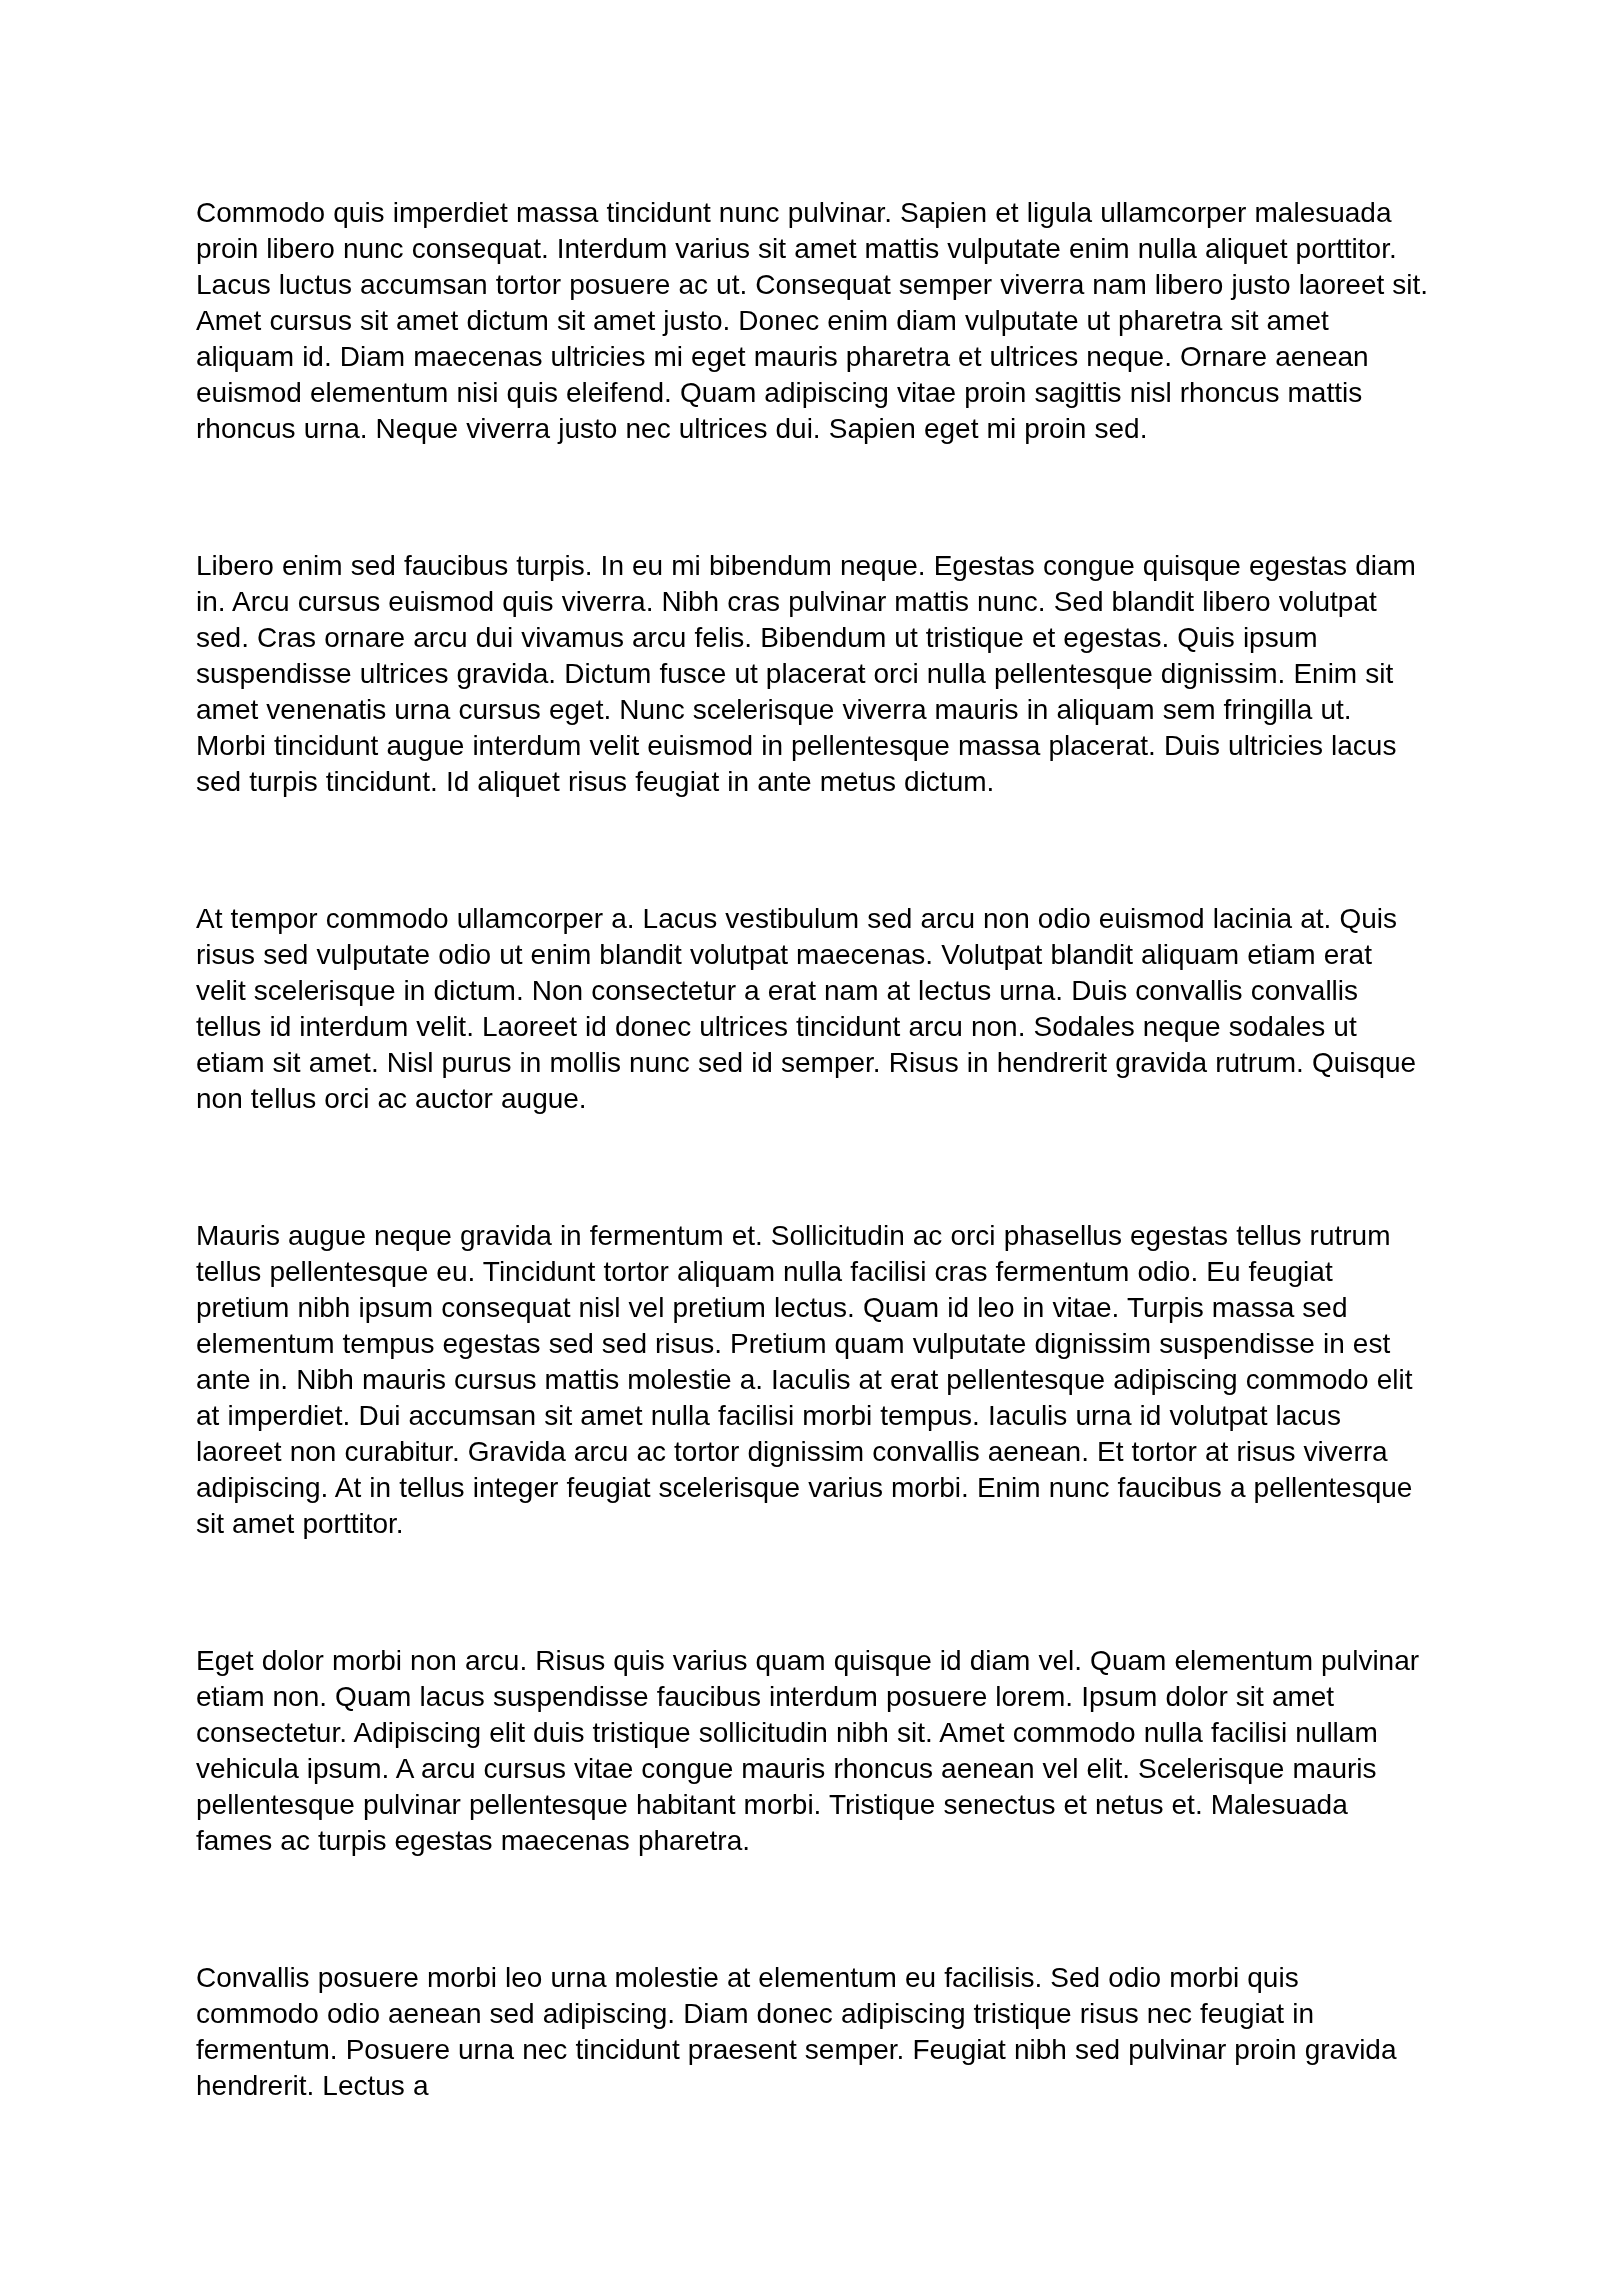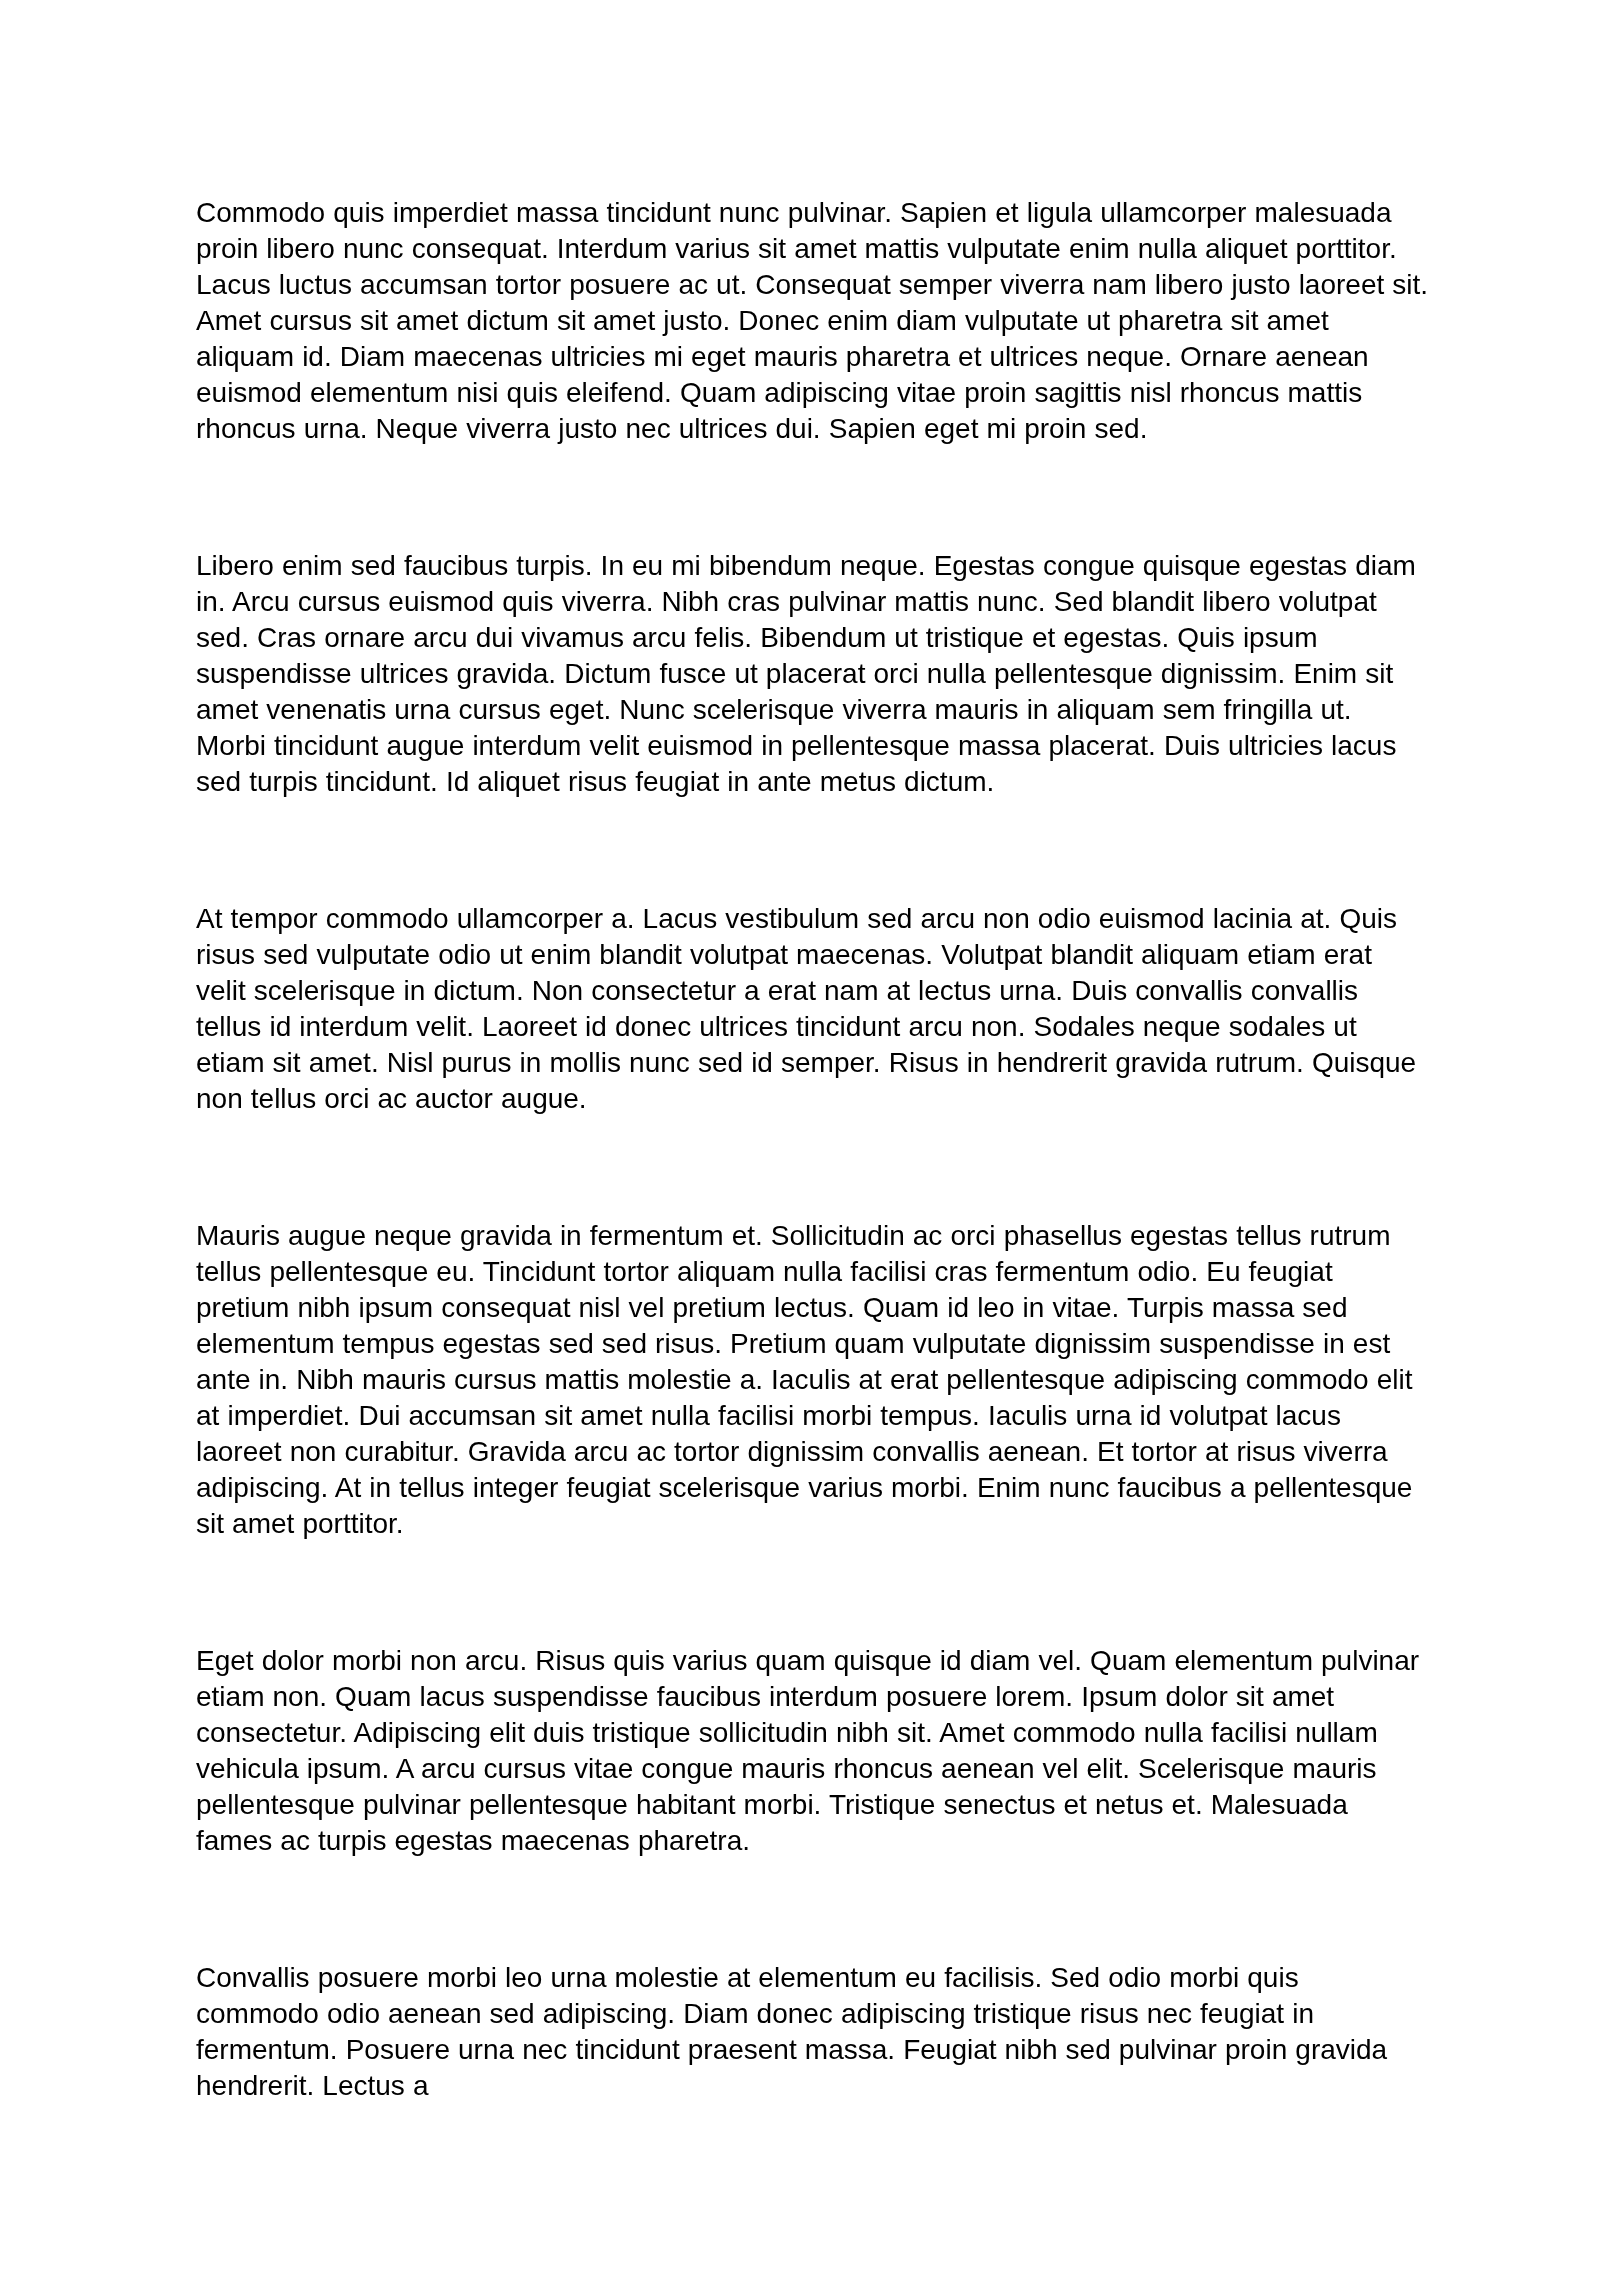--- a/index.html
+++ b/index.html
@@ -37,16 +37,16 @@
 </head>
 <body>
 
 <div class="page">
   <div class="text-block">
     <p>Commodo quis imperdiet massa tincidunt nunc pulvinar. Sapien et ligula ullamcorper malesuada proin libero nunc consequat. Interdum varius sit amet mattis vulputate enim nulla aliquet porttitor. Lacus luctus accumsan tortor posuere ac ut. Consequat semper viverra nam libero justo laoreet sit. Amet cursus sit amet dictum sit amet justo. Donec enim diam vulputate ut pharetra sit amet aliquam id. Diam maecenas ultricies mi eget mauris pharetra et ultrices neque. Ornare aenean euismod elementum nisi quis eleifend. Quam adipiscing vitae proin sagittis nisl rhoncus mattis rhoncus urna. Neque viverra justo nec ultrices dui. Sapien eget mi proin sed.</p>
     <p>Libero enim sed faucibus turpis. In eu mi bibendum neque. Egestas congue quisque egestas diam in. Arcu cursus euismod quis viverra. Nibh cras pulvinar mattis nunc. Sed blandit libero volutpat sed. Cras ornare arcu dui vivamus arcu felis. Bibendum ut tristique et egestas. Quis ipsum suspendisse ultrices gravida. Dictum fusce ut placerat orci nulla pellentesque dignissim. Enim sit amet venenatis urna cursus eget. Nunc scelerisque viverra mauris in aliquam sem fringilla ut. Morbi tincidunt augue interdum velit euismod in pellentesque massa placerat. Duis ultricies lacus sed turpis tincidunt. Id aliquet risus feugiat in ante metus dictum.</p>
     <p>At tempor commodo ullamcorper a. Lacus vestibulum sed arcu non odio euismod lacinia at. Quis risus sed vulputate odio ut enim blandit volutpat maecenas. Volutpat blandit aliquam etiam erat velit scelerisque in dictum. Non consectetur a erat nam at lectus urna. Duis convallis convallis tellus id interdum velit. Laoreet id donec ultrices tincidunt arcu non. Sodales neque sodales ut etiam sit amet. Nisl purus in mollis nunc sed id semper. Risus in hendrerit gravida rutrum. Quisque non tellus orci ac auctor augue.</p>
     <p>Mauris augue neque gravida in fermentum et. Sollicitudin ac orci phasellus egestas tellus rutrum tellus pellentesque eu. Tincidunt tortor aliquam nulla facilisi cras fermentum odio. Eu feugiat pretium nibh ipsum consequat nisl vel pretium lectus. Quam id leo in vitae. Turpis massa sed elementum tempus egestas sed sed risus. Pretium quam vulputate dignissim suspendisse in est ante in. Nibh mauris cursus mattis molestie a. Iaculis at erat pellentesque adipiscing commodo elit at imperdiet. Dui accumsan sit amet nulla facilisi morbi tempus. Iaculis urna id volutpat lacus laoreet non curabitur. Gravida arcu ac tortor dignissim convallis aenean. Et tortor at risus viverra adipiscing. At in tellus integer feugiat scelerisque varius morbi. Enim nunc faucibus a pellentesque sit amet porttitor.</p>
     <p>Eget dolor morbi non arcu. Risus quis varius quam quisque id diam vel. Quam elementum pulvinar etiam non. Quam lacus suspendisse faucibus interdum posuere lorem. Ipsum dolor sit amet consectetur. Adipiscing elit duis tristique sollicitudin nibh sit. Amet commodo nulla facilisi nullam vehicula ipsum. A arcu cursus vitae congue mauris rhoncus aenean vel elit. Scelerisque mauris pellentesque pulvinar pellentesque habitant morbi. Tristique senectus et netus et. Malesuada fames ac turpis egestas maecenas pharetra.</p>
-    <p>Convallis posuere morbi leo urna molestie at elementum eu facilisis. Sed odio morbi quis commodo odio aenean sed adipiscing. Diam donec adipiscing tristique risus nec feugiat in fermentum. Posuere urna nec tincidunt praesent massa. Feugiat nibh sed pulvinar proin gravida hendrerit. Lectus a</p>
+    <p>Convallis posuere morbi leo urna molestie at elementum eu facilisis. Sed odio morbi quis commodo odio aenean sed adipiscing. Diam donec adipiscing tristique risus nec feugiat in fermentum. Posuere urna nec tincidunt praesent semper. Feugiat nibh sed pulvinar proin gravida hendrerit. Lectus a</p>
   </div>
 </div>
 
 
 </body></html>

